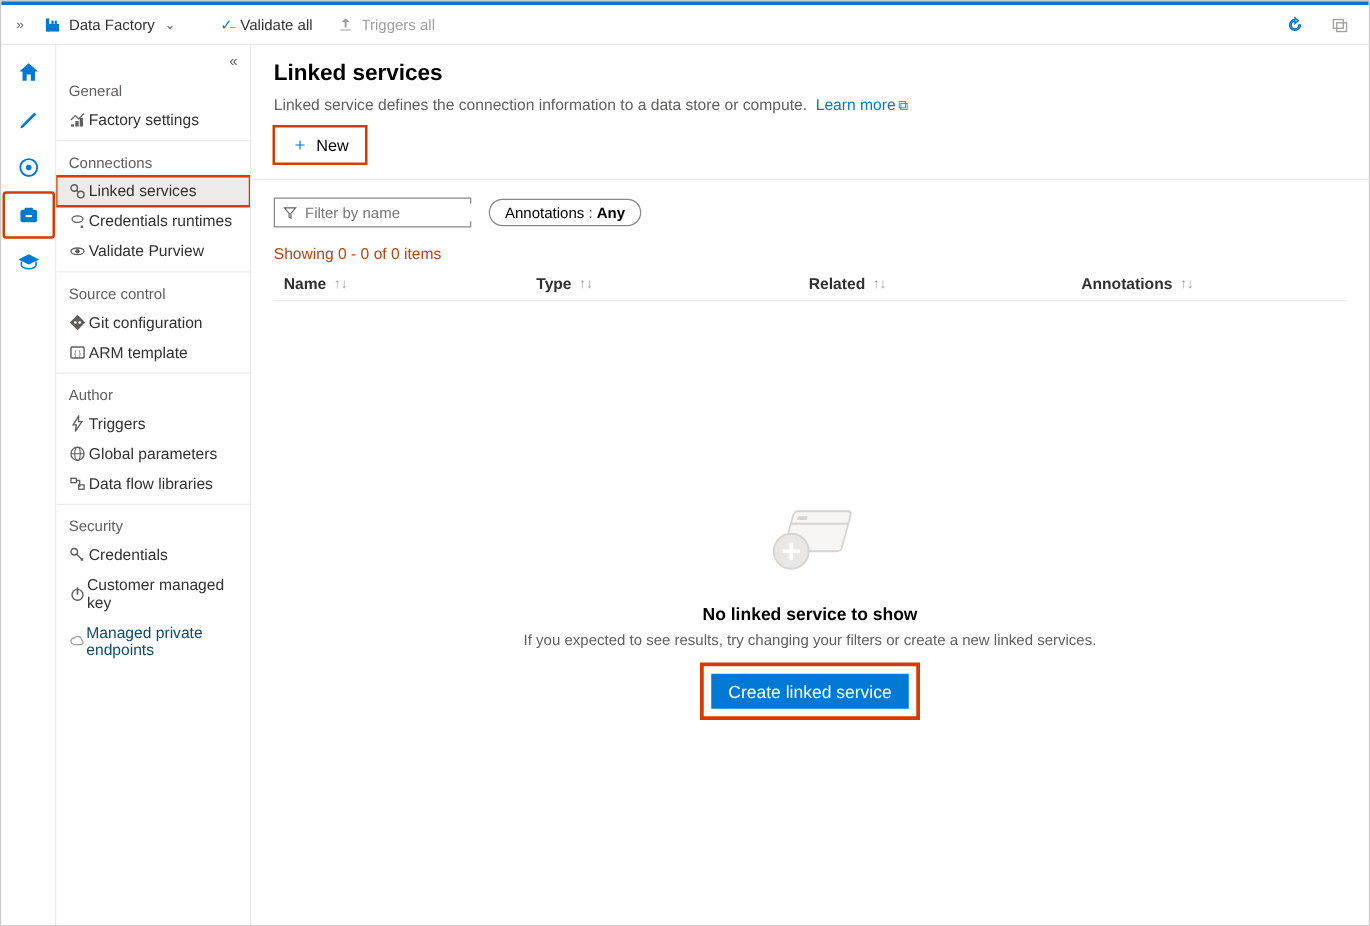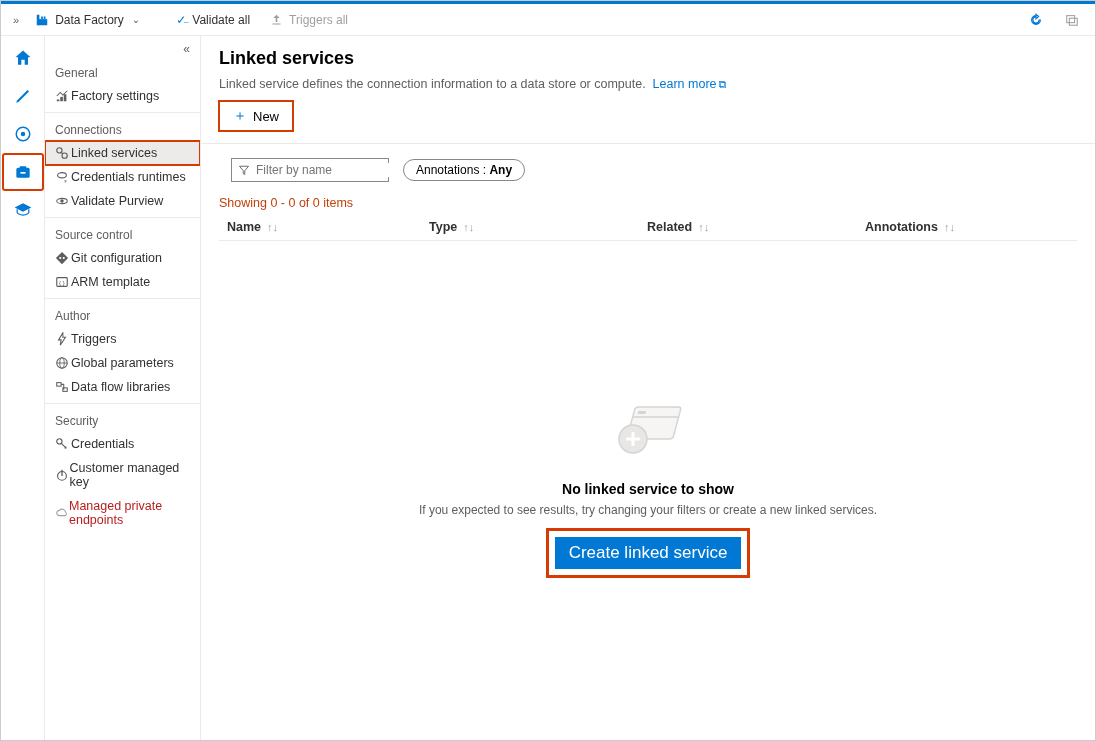--- a/index.html
+++ b/index.html
@@ -15,50 +15,50 @@
 .main { display: flex; height: calc(741px - 35px); }
 .rail { width: 44px; border-right: 1px solid #eaeaea; display: flex; flex-direction: column; align-items: center; padding-top: 4px; gap: 2px; }
 .rail-btn { width: 40px; height: 36px; display: flex; align-items: center; justify-content: center; cursor: pointer; border-radius: 2px; }
 .rail-btn.active { outline: 2px solid #d83b01; outline-offset: -1px; }
 .rail-glyph { font-size: 18px; }
 .sidebar { width: 156px; border-right: 1px solid #eaeaea; padding-top: 6px; font-size: 12.5px; color: #323130; overflow: hidden; }
 .sb-collapse { text-align: right; padding-right: 10px; color: #605e5c; font-size: 12px; height: 18px; }
 .sb-group-label { color: #605e5c; font-size: 12px; padding: 6px 10px 4px; }
 .sb-item { display: flex; align-items: center; gap: 0; padding: 5px 10px; cursor: pointer; }
 .sb-item.selected { background: #edebe9; outline: 2px solid #d83b01; outline-offset: -1px; }
-.sb-item.disabled { color: #b91c1c; cursor: default; }
+.sb-item.disabled { color: #0c4a6e; cursor: default; }
 .sb-icon { width: 16px; text-align: center; color: #605e5c; }
 .sb-hr { border: none; border-top: 1px solid #edebe9; margin: 4px 0; }
 .content { flex: 1; padding: 12px 18px; display: flex; flex-direction: column; overflow: hidden; }
 .page-title { font-size: 18px; font-weight: 600; margin-bottom: 8px; }
 .page-sub { font-size: 12.5px; color: #605e5c; margin-bottom: 10px; }
 .page-sub a { color: #0078d4; text-decoration: none; }
 .ext-icon { color: #0078d4; font-size: 11px; margin-left: 2px; }
 .new-btn-wrap { display: inline-block; outline: 2px solid #d83b01; outline-offset: -1px; margin-bottom: 12px; }
 .new-btn { display: inline-flex; align-items: center; gap: 6px; padding: 6px 14px; font-size: 13px; cursor: pointer; }
 .plus-icon { color: #0078d4; font-size: 14px; font-weight: 400; }
 .cmd-divider { height: 1px; background: #eaeaea; margin-bottom: 14px; margin-left: -18px; margin-right: -18px; }
 .filter-row { display: flex; align-items: center; gap: 14px; margin-bottom: 14px; }
-.filter-box { display: flex; align-items: center; border: 1px solid #8a8886; width: 158px; height: 24px; padding: 0 6px; font-size: 12px; color: #605e5c; gap: 6px; margin-left: 12px; }
+.filter-box { display: flex; align-items: center; border: 1px solid #8a8886; width: 158px; height: 24px; padding: 0 6px; font-size: 12px; color: #605e5c; gap: 6px; }
 .filter-input { border: none; outline: none; font-size: 12px; flex: 1; }
 .ann-pill { border: 1px solid #8a8886; border-radius: 12px; padding: 3px 12px; font-size: 12px; }
 .showing { font-size: 12.5px; color: #c2410c; margin-bottom: 10px; }
 .thead { display: flex; font-size: 12.5px; font-weight: 600; color: #323130; border-bottom: 1px solid #edebe9; padding-bottom: 6px; }
 .th { display: flex; align-items: center; gap: 6px; }
 .th-name { width: 210px; padding-left: 8px; }
 .th-type { width: 218px; }
 .th-related { width: 218px; }
 .th-ann { flex: 1; }
 .sort-arrows { color: #a19f9d; font-size: 11px; }
 .empty-area { flex: 1; display: flex; flex-direction: column; align-items: center; justify-content: center; }
 .empty-ill { width: 90px; height: 70px; margin-bottom: 14px; opacity: 0.75; }
 .empty-title { font-weight: 600; font-size: 14px; margin-bottom: 6px; }
 .empty-sub { font-size: 12px; color: #605e5c; margin-bottom: 14px; text-align: center; }
 .create-wrap { outline: 3px solid #d83b01; padding: 6px; }
-.create-btn { background: #0078d4; color: #fff; border: none; padding: 6px 14px; font-size: 17px; cursor: pointer; }
+.create-btn { background: #0078d4; color: #fff; border: none; padding: 6px 14px; font-size: 14px; cursor: pointer; }
 svg { display: block; }
 </style>
 </head>
 <body>
 
 <div class="top-blue"></div>
 
 <div class="toolbar">
   <span style="color:#605e5c;font-size:11px;padding:0 4px;cursor:pointer;">»</span>
   <div class="tb-item">

